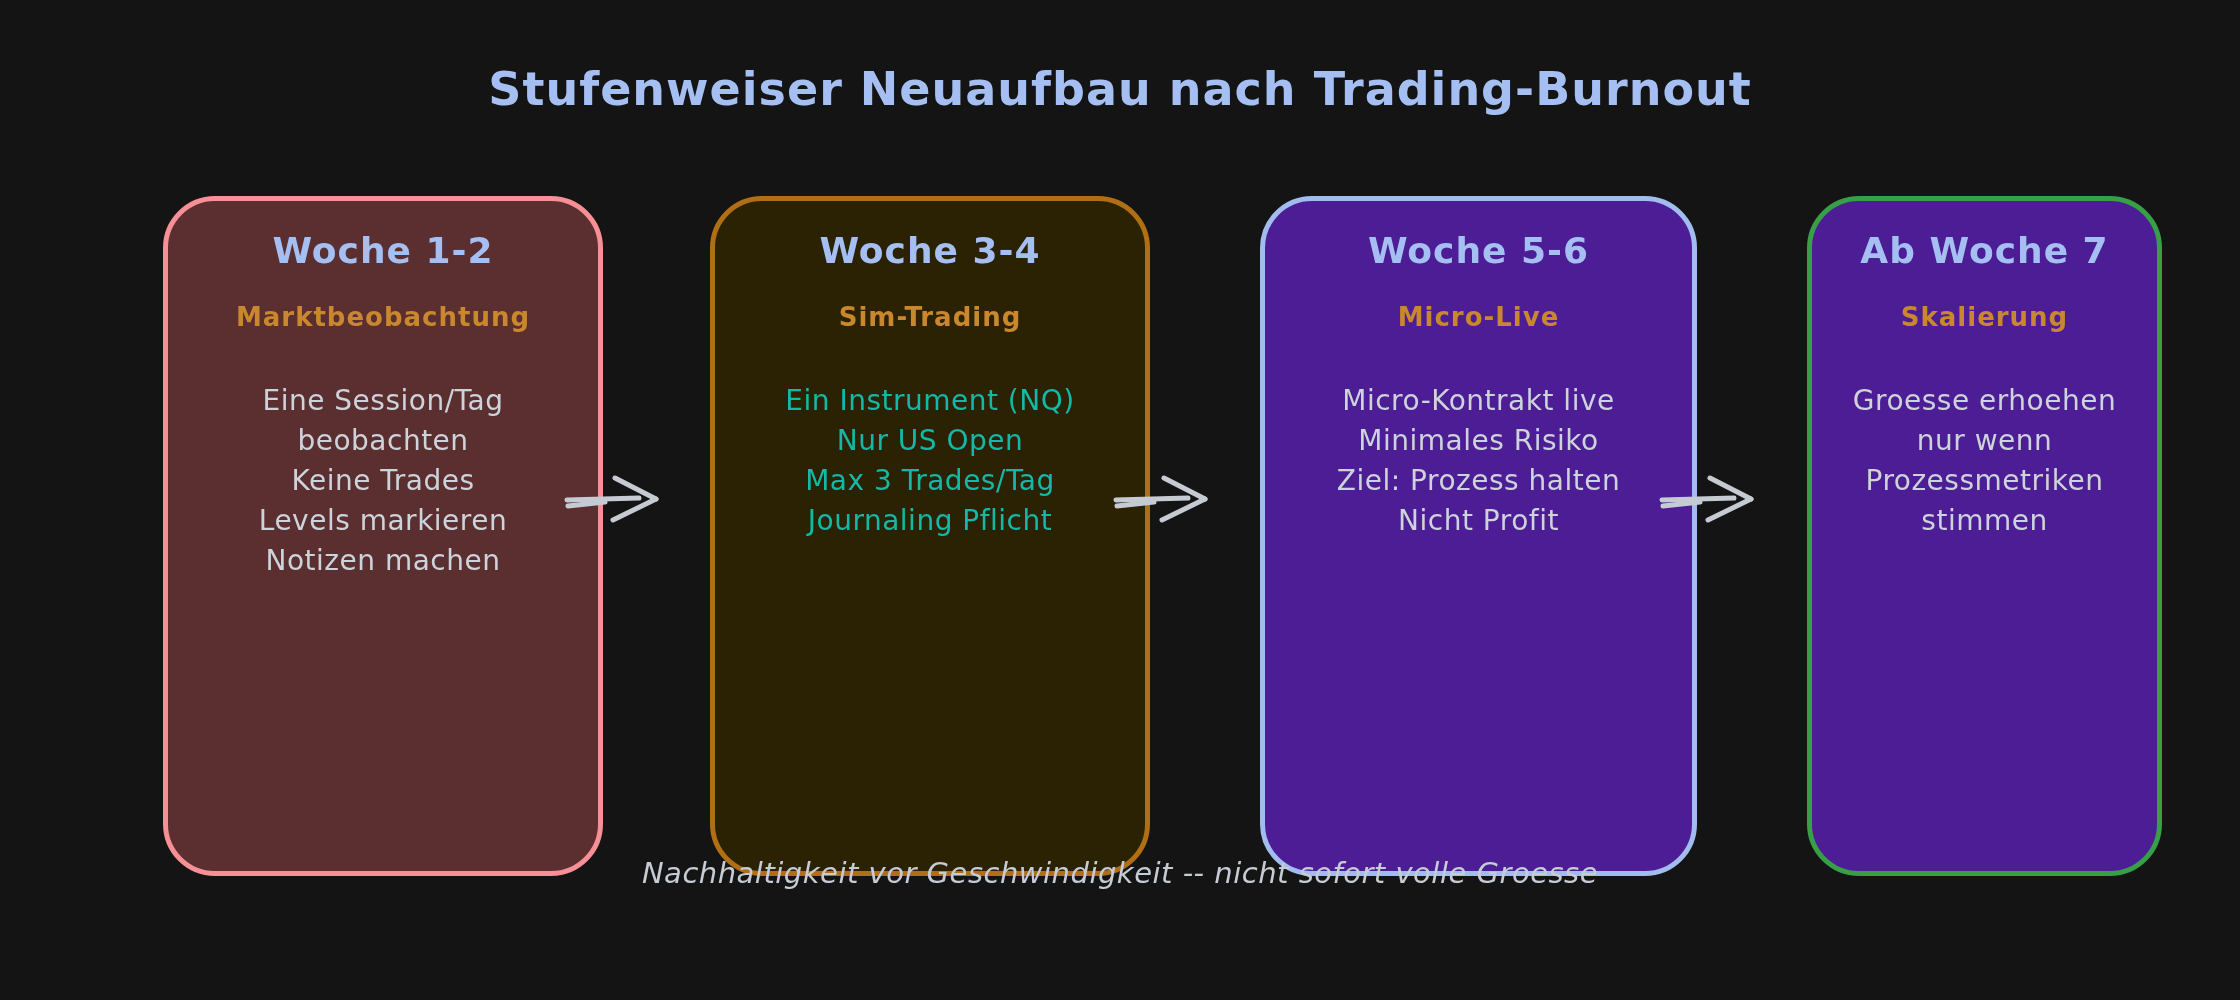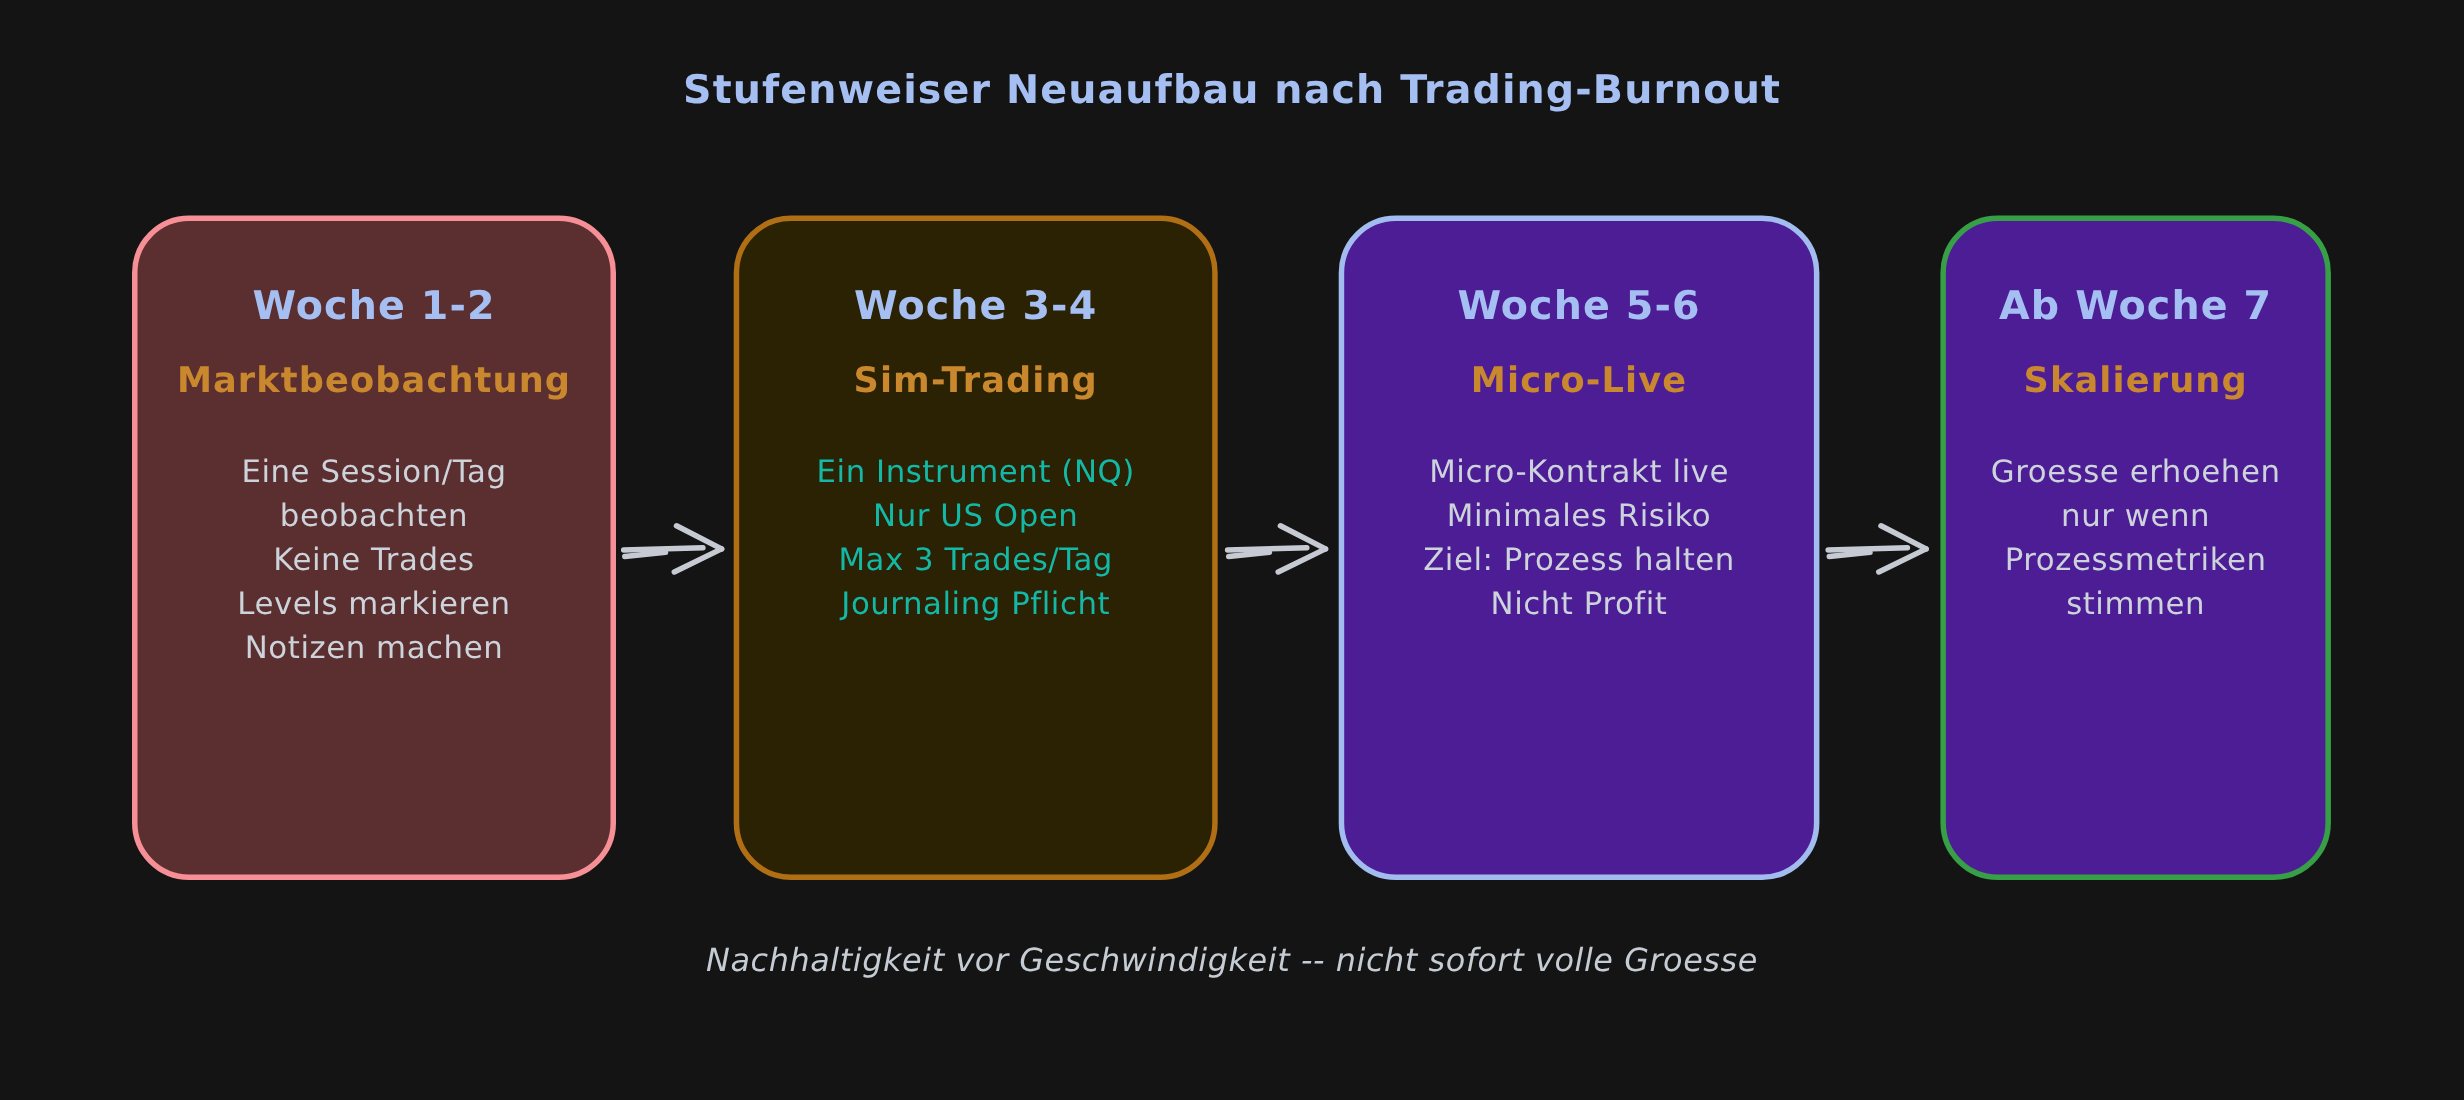--- a/index.html
+++ b/index.html
@@ -17,44 +17,45 @@
   .canvas {
     position: absolute;
     inset: 0;
   }
   .diagram-title {
     position: absolute;
     left: 0;
     top: 62px;
     width: 100%;
     text-align: center;
-    font-size: 36px;
+    font-size: 46px;
     font-weight: bold;
     letter-spacing: 1px;
   }
   .stage {
     position: absolute;
     top: 196px;
-    height: 604px;
+    height: 680px;
     border-style: solid;
     border-width: 5px;
     border-radius: 52px;
     box-sizing: border-box;
-    padding: 56px 14px 0 14px;
+    padding: 28px 14px 0 14px;
     text-align: center;
+    margin-left: 43px;
   }
   .stage-week {
     font-size: 36px;
     font-weight: bold;
     line-height: 44px;
     margin-bottom: 26px;
     letter-spacing: 1px;
   }
   .stage-phase {
-    font-size: 32px;
+    font-size: 26px;
     font-weight: bold;
     line-height: 36px;
     margin-bottom: 46px;
     letter-spacing: 1px;
   }
   .stage-lines {
     font-size: 28px;
     line-height: 40px;
     letter-spacing: 0.5px;
   }

